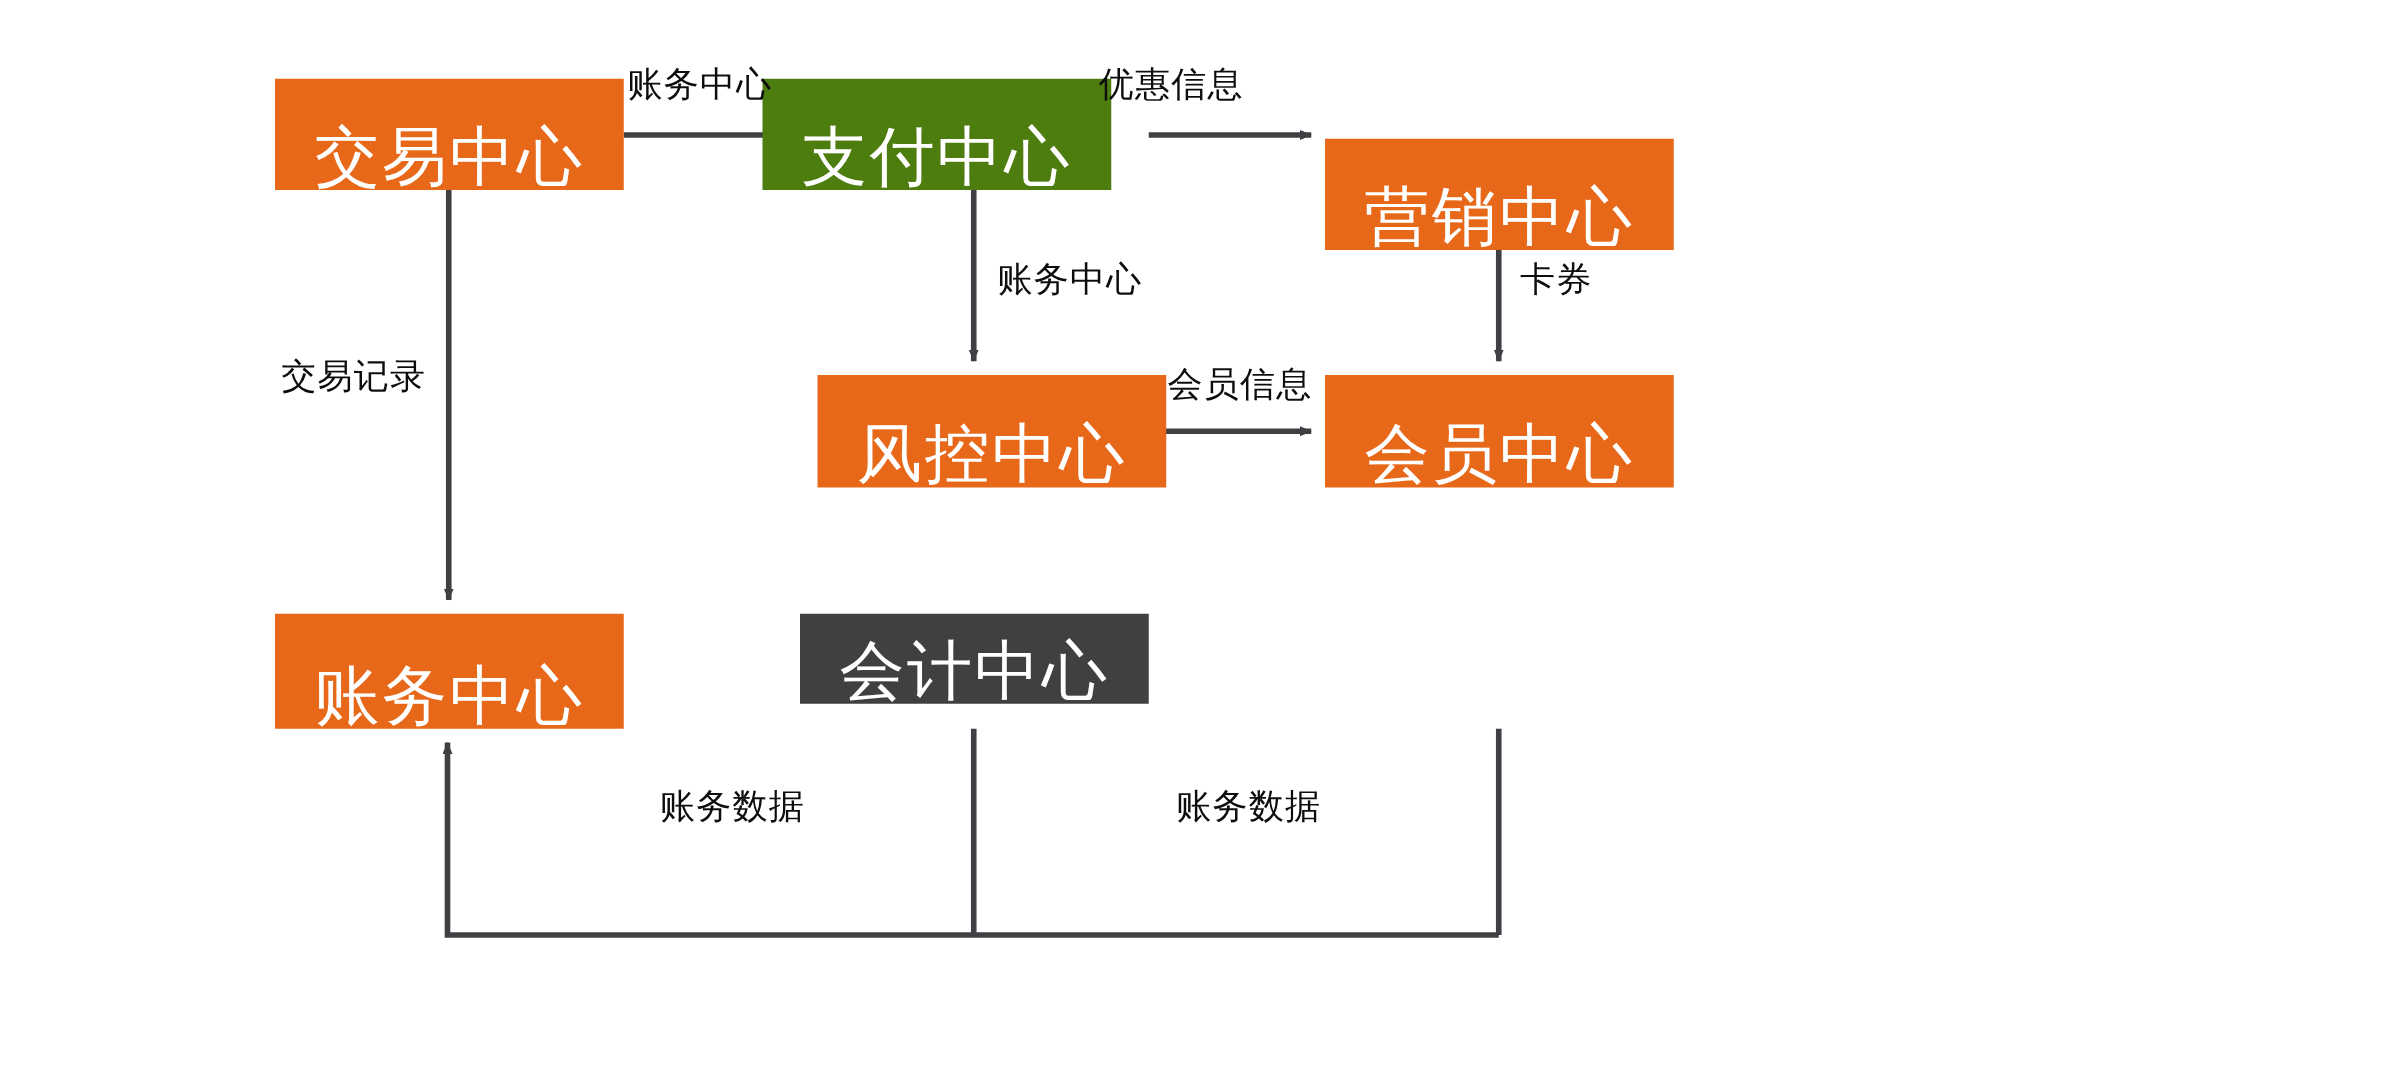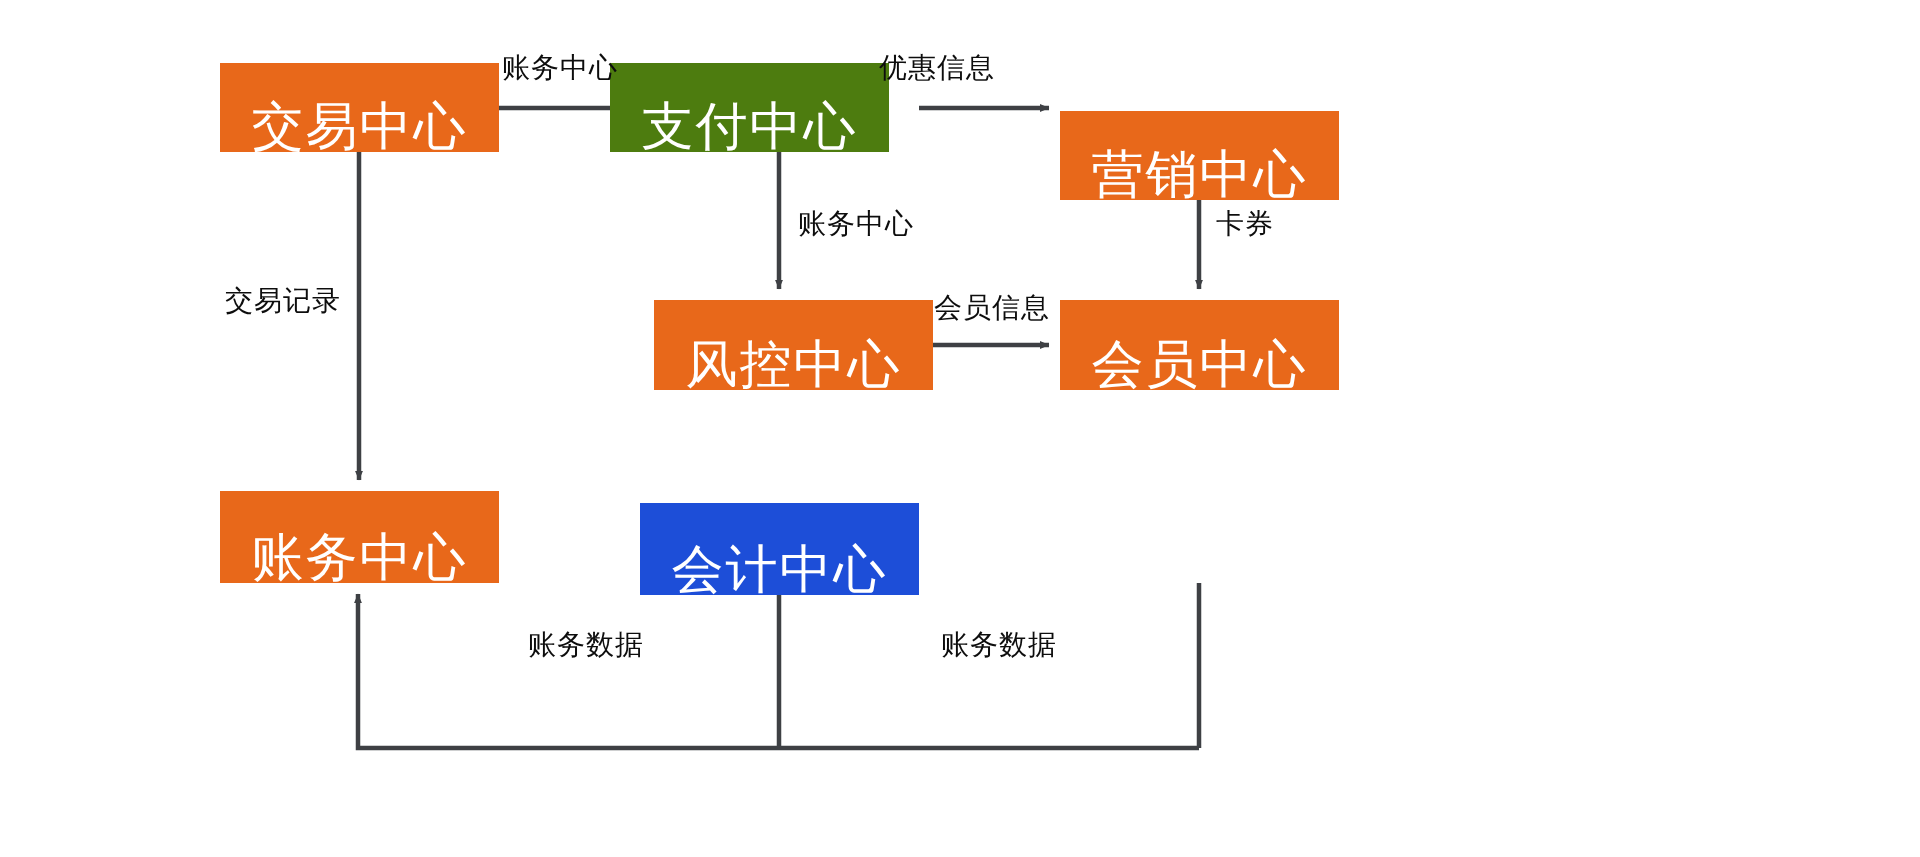--- a/index.html
+++ b/index.html
@@ -108,21 +108,21 @@
   </div>
 
   <div class="node" style="left:1060px; top:300px; width:279px; height:90px; background:#E8681A;">
     <span>会员中心</span>
   </div>
 
   <div class="node" style="left:220px; top:491px; width:279px; height:92px; background:#E8681A;">
     <span>账务中心</span>
   </div>
 
-  <div class="node" style="left:640px; top:491px; width:279px; height:92px; background:#1d4ed8;margin-top:12px;">
+  <div class="node" style="left:640px; top:491px; width:279px; height:72px; background:#404040;">
     <span>会计中心</span>
   </div>
 
 
   <div class="edge-label" style="left:502px; top:54px;">账务中心</div>
 
   <div class="edge-label" style="left:879px; top:54px;">优惠信息</div>
 
   <div class="edge-label" style="left:798px; top:210px;">账务中心</div>
 

